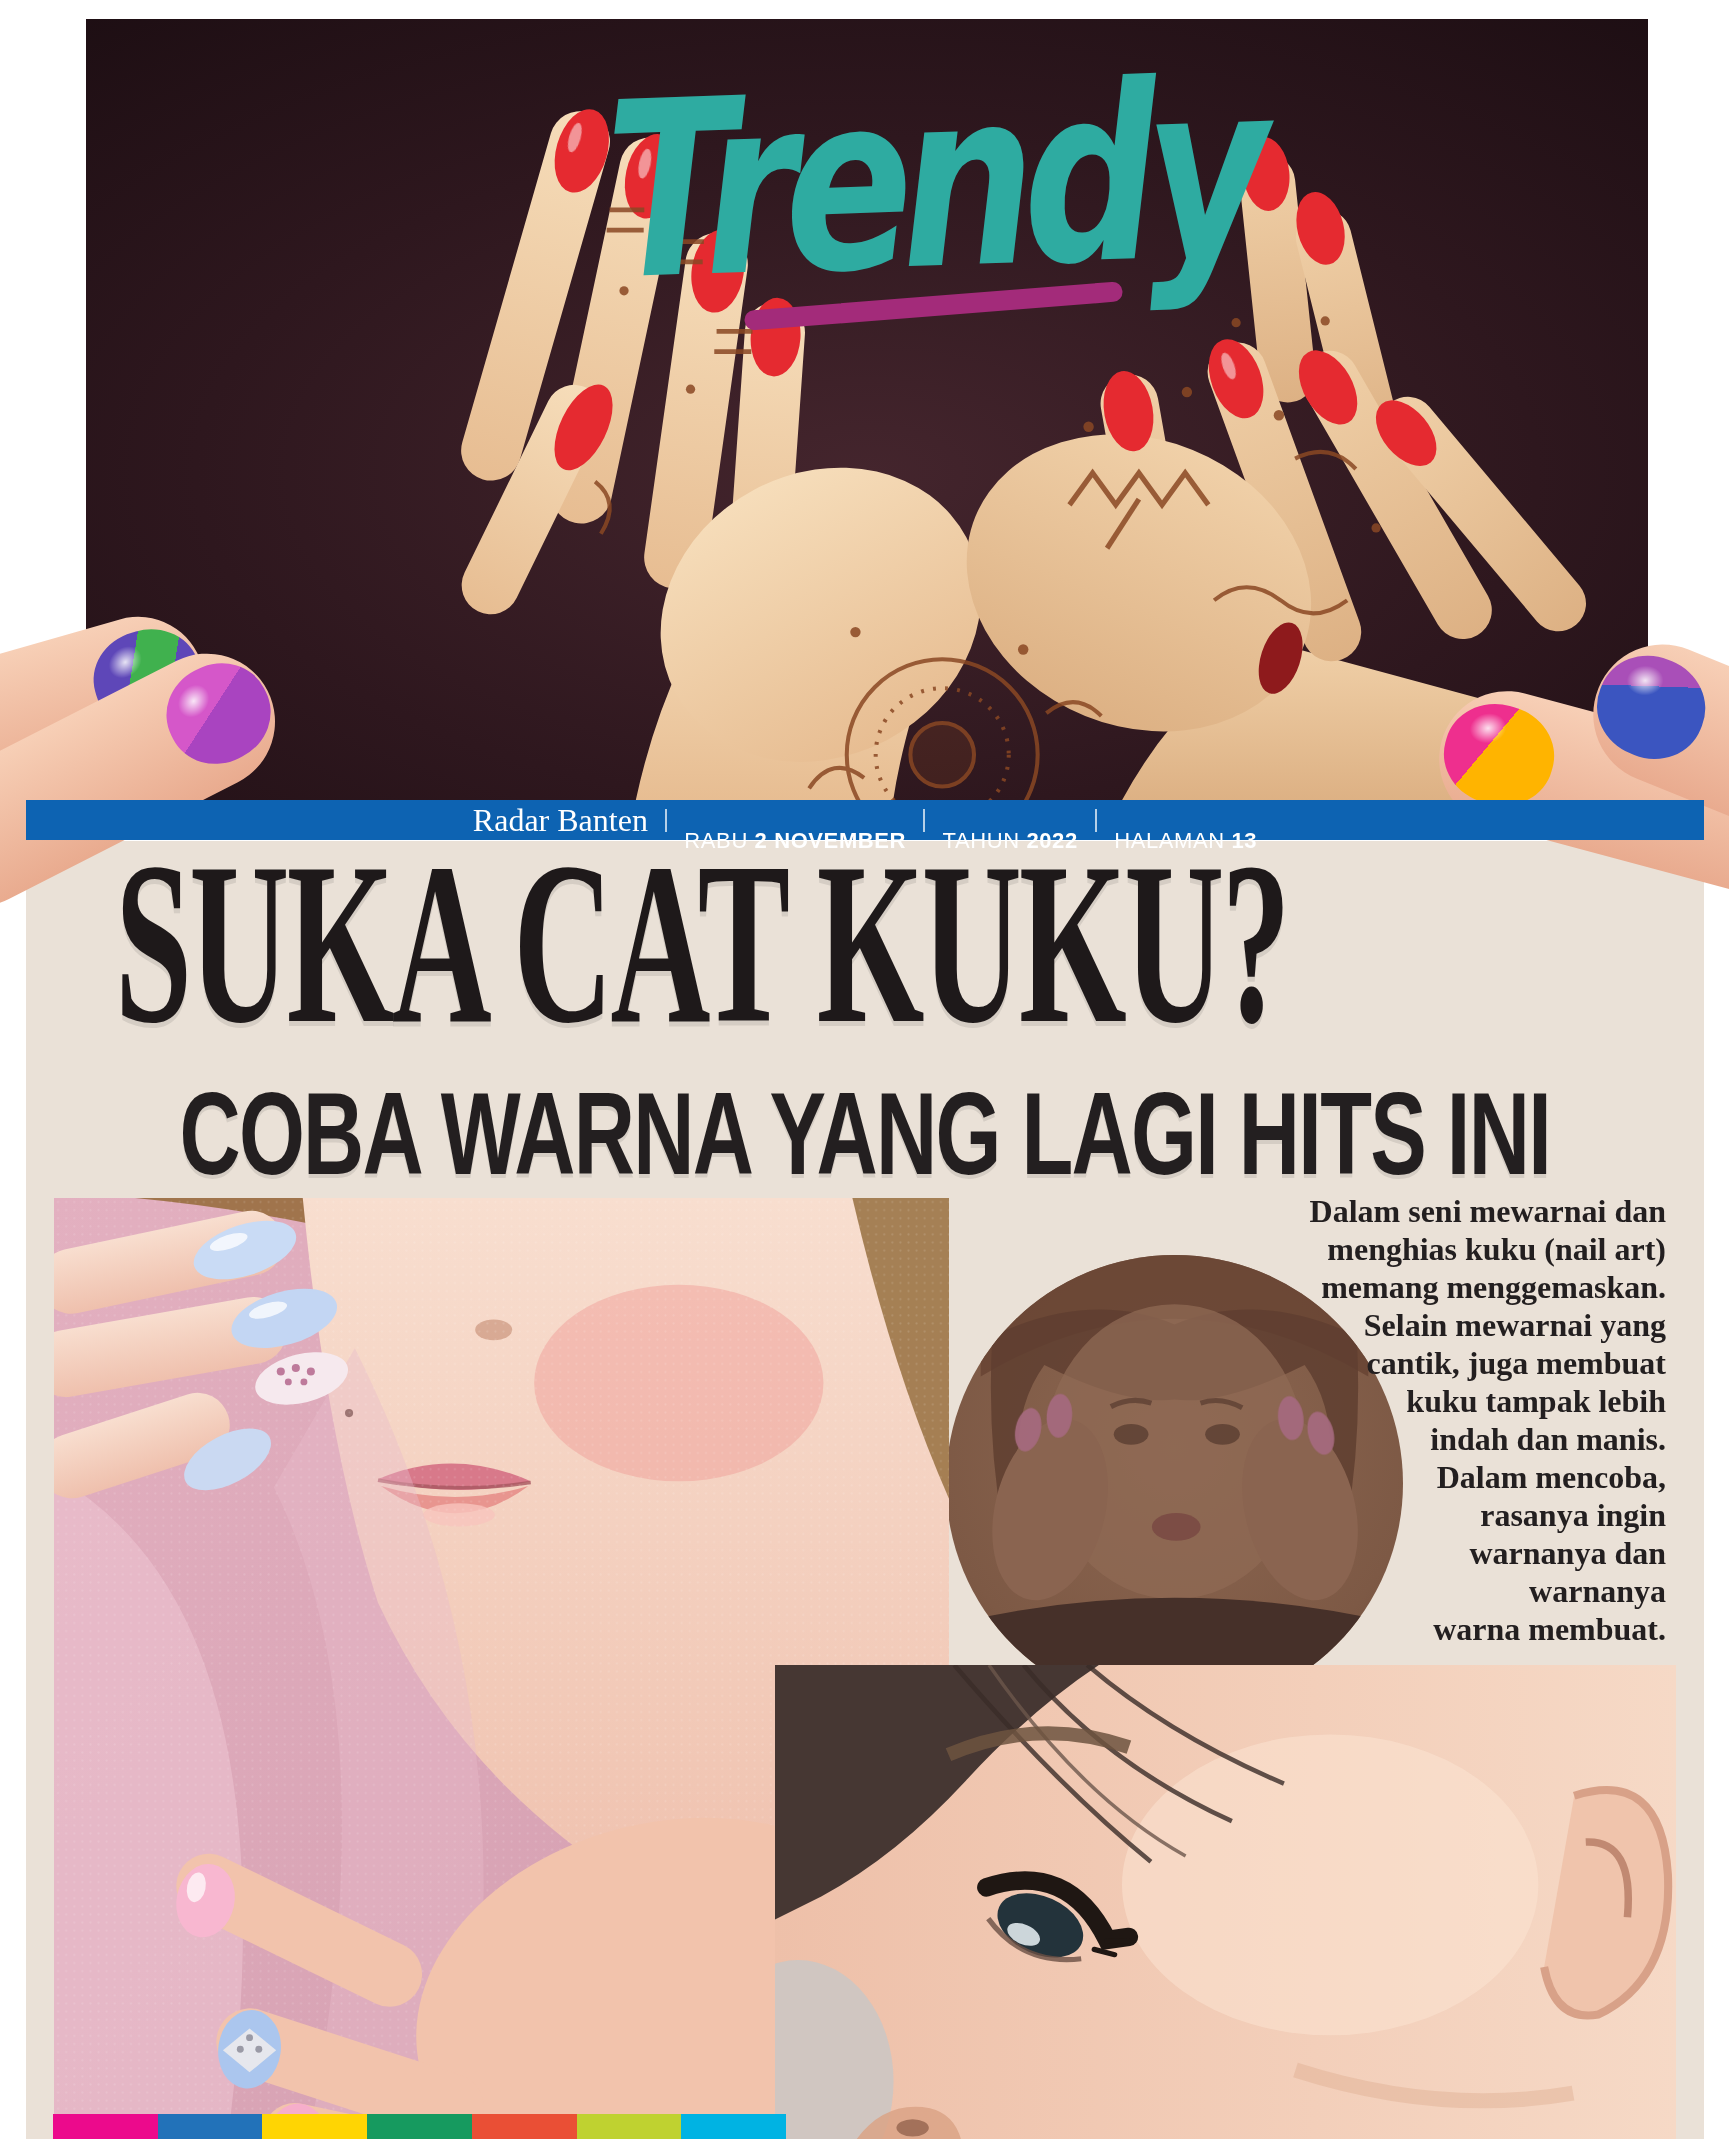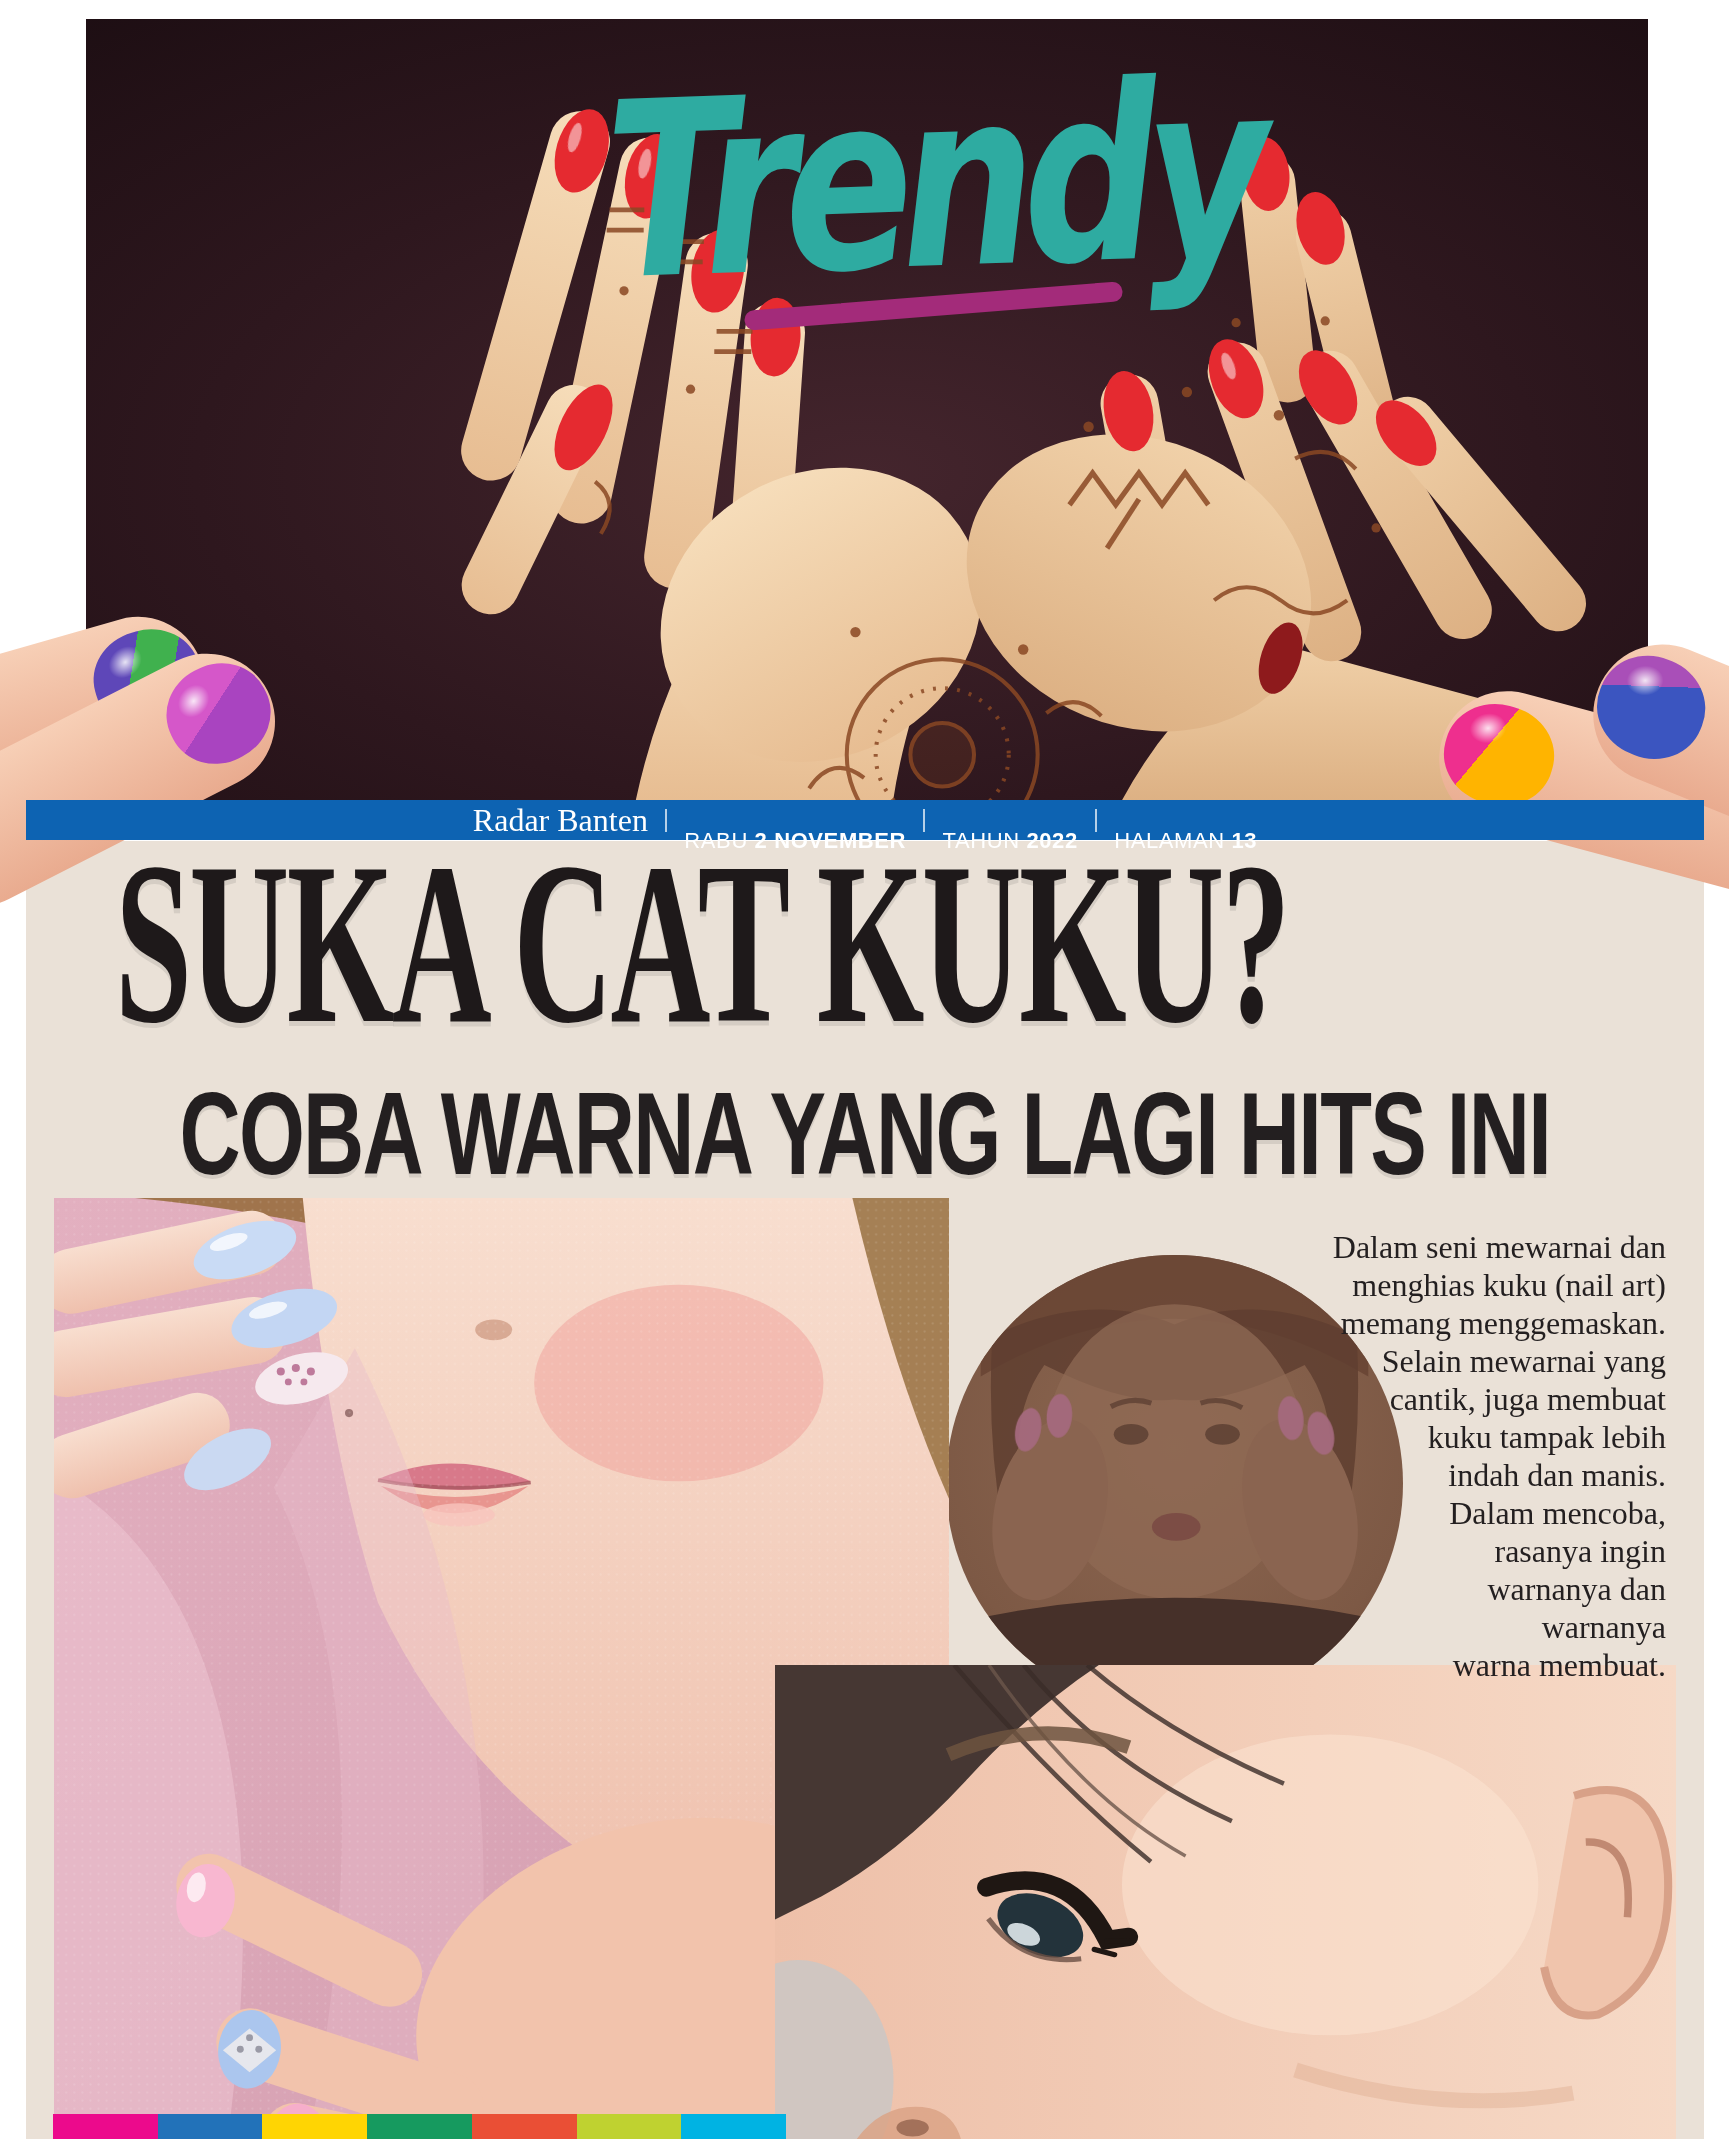--- a/index.html
+++ b/index.html
@@ -72,22 +72,22 @@
   #subhead-row { position:absolute; left:0; top:1076px; width:1730px; display:flex; justify-content:center; z-index:6; }
   #subhead {
     font-family:"Liberation Sans", sans-serif; font-weight:bold;
     font-size:116px; line-height:1; letter-spacing:-2.3px; white-space:nowrap;
     color:var(--text); transform:scaleX(.73); transform-origin:center top;
     text-shadow:0 4px 0 rgba(30,25,26,.10);
   }
 
   
   #article {
-    position:absolute; right:64px; top:1228px; width:405px; z-index:6;
-    font-family:"Liberation Serif", serif; font-weight:normal; font-size:32px;
+    position:absolute; right:64px; top:1192px; width:405px; z-index:6;
+    font-family:"Liberation Serif", serif; font-weight:bold; font-size:32px;
     line-height:38px; color:var(--text); text-align:right;
   }
   #article .line { white-space:nowrap; }
 
   
   #circle-photo { position:absolute; left:946px; top:1255px; width:457px; height:457px; border-radius:50%; overflow:hidden; z-index:2; }
   #left-photo { position:absolute; left:54px; top:1198px; width:895px; height:942px; z-index:3; }
   #face-photo { position:absolute; left:775px; top:1665px; width:901px; height:475px; z-index:4; }
   #circle-photo svg, #left-photo svg, #face-photo svg { display:block; width:100%; height:100%; }
 

